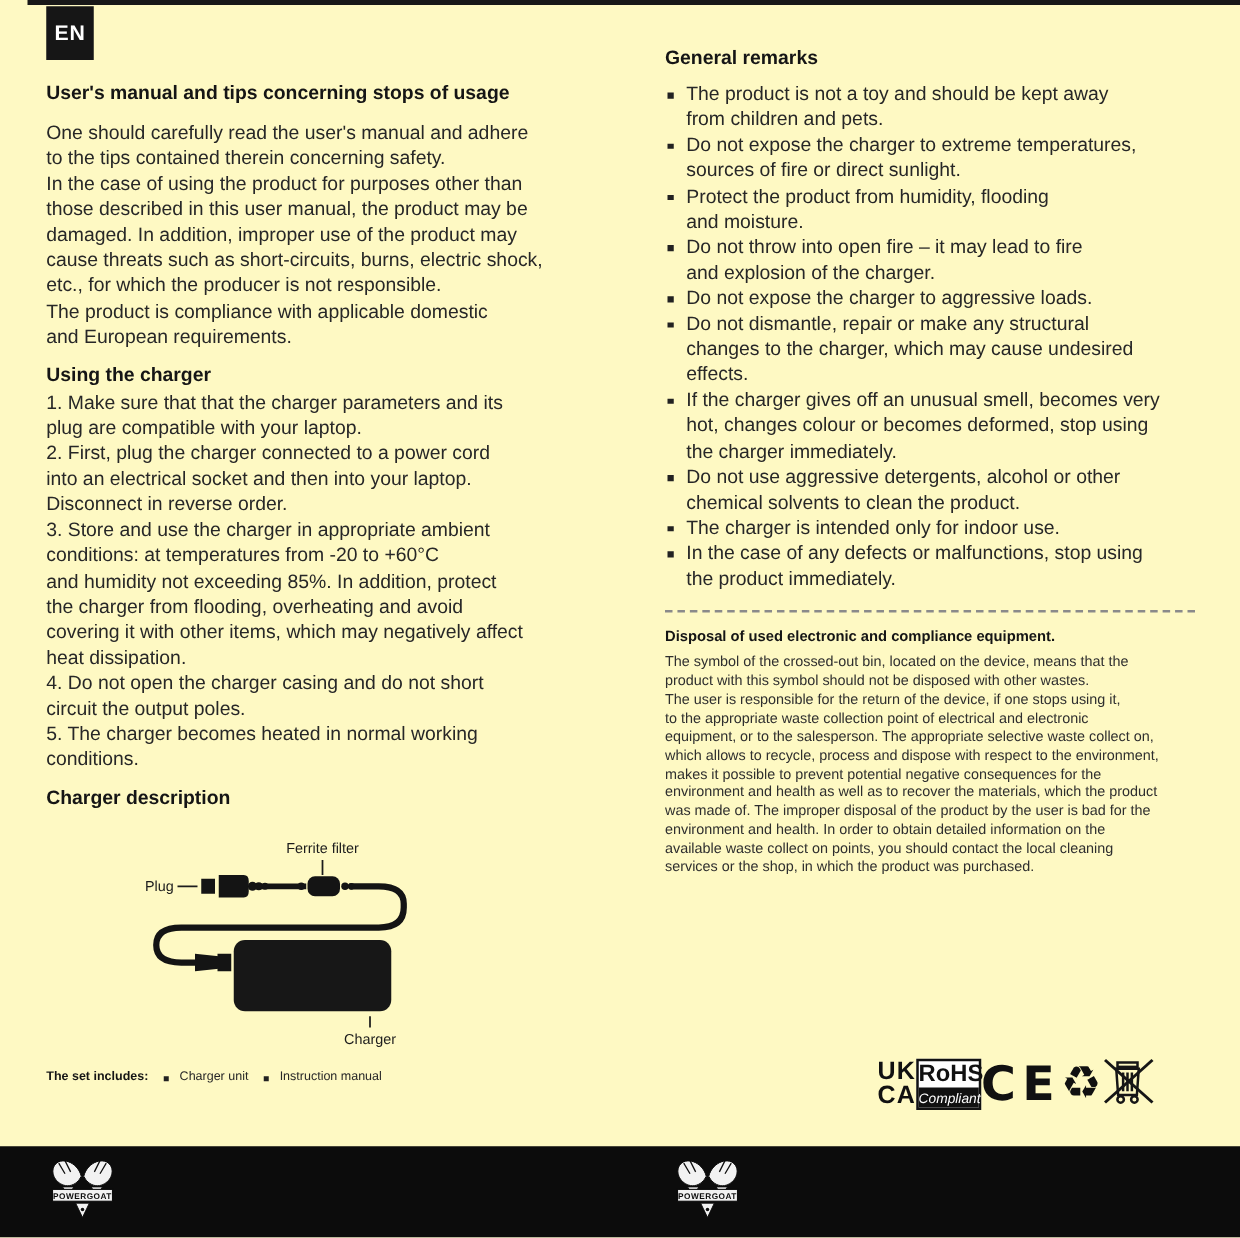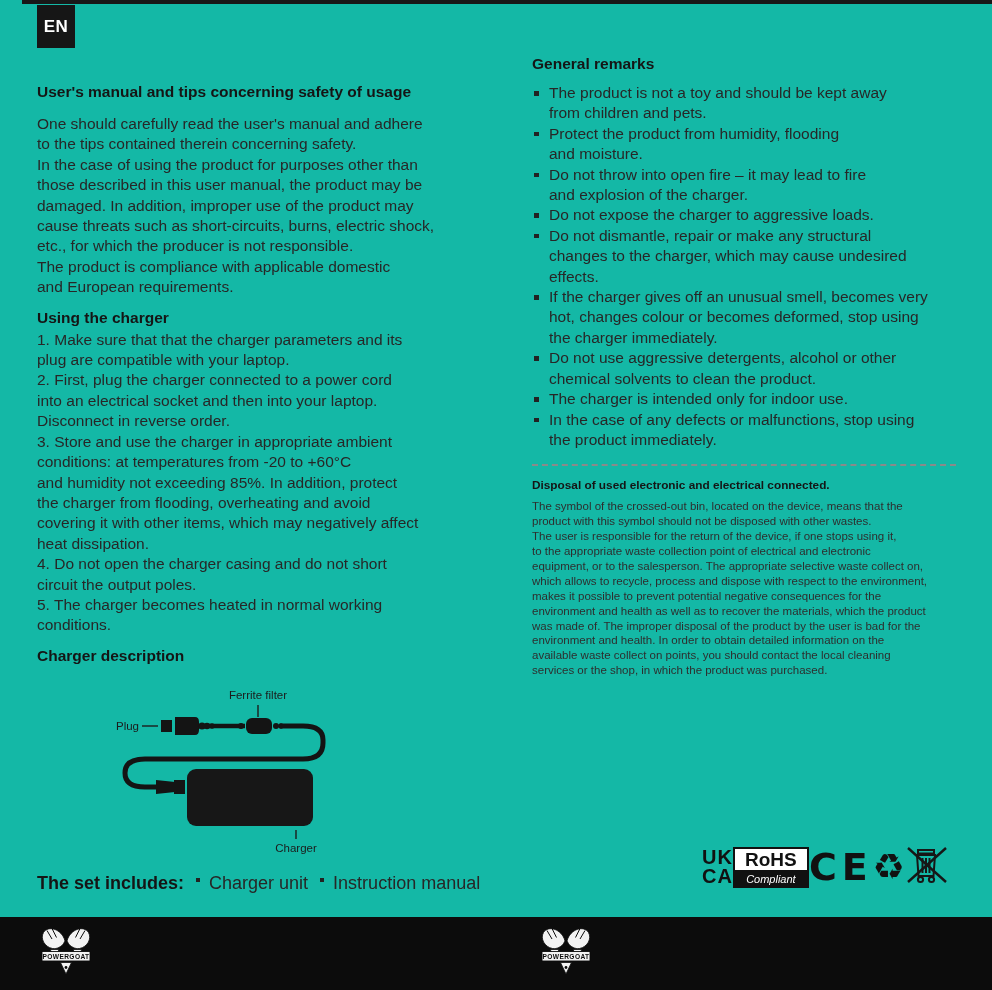--- a/index.html
+++ b/index.html
@@ -1,61 +1,61 @@
 <!DOCTYPE html>
 <html><head>
 <meta charset="utf-8">
 <style>
   * { margin:0; padding:0; box-sizing:border-box; }
   body { background:#e8e8e8; font-family:"Liberation Sans","DejaVu Sans",sans-serif; }
   .page {
     position:relative; width:992px; height:990px; margin:0 auto;
-    background:#14b8a6; color:#242424; overflow:hidden;
+    background:#fef9c3; color:#242424; overflow:hidden;
   }
   .top-strip { position:absolute; left:22px; right:0; top:0; height:4px; background:#181818; }
   .en-badge {
     position:absolute; left:37px; top:5px; width:38px; height:43px;
     background:#161616; color:#fff; display:flex; align-items:center; justify-content:center;
     font-weight:bold; font-size:17px; letter-spacing:.5px;
   }
   .col-left { position:absolute; left:37px; top:66px; width:480px; }
   .col-right { position:absolute; left:532px; top:38px; width:460px; }
   h2.sec {
-    font-size:15.5px; font-weight:bold; color:#151515; line-height:18px;margin-top:17px;
+    font-size:15.5px; font-weight:bold; color:#151515; line-height:18px;
   }
   .col-left h2.sec.first { margin-bottom:13px; }
   .body-text, .step {
     font-size:15.5px; line-height:20.4px; white-space:pre-line; color:#272727;
   }
   h2.using { margin:11px 0 3px 0; }
   h2.desc { margin:11px 0 12px 0; }
   
   .diagram { display:block; margin:14px 0 0 58px; }
   .diagram text { font-family:"Liberation Sans",sans-serif; fill:#1c1c1c; }
   
-  .set-includes { display:flex; align-items:baseline; gap:12px; margin-top:16px; font-size:18px; }
+  .set-includes { display:flex; align-items:baseline; gap:12px; margin-top:16px; font-size:10px; }
   .set-includes .lbl { font-weight:bold; color:#151515; }
   .inc-item { position:relative; padding-left:13px; color:#272727; }
   .inc-item::before { content:""; position:absolute; left:0; top:5px; width:4px; height:4px; background:#222; }
   
   .remarks { list-style:none; margin-top:10px; width:455px; }
   .remarks li {
     position:relative; padding-left:17px; font-size:15.5px; line-height:20.4px;
     white-space:pre-line; color:#272727;
   }
   .remarks li::before {
     content:""; position:absolute; left:2px; top:8px; width:4.5px; height:4.5px; background:#222;
   }
   .divider { border:none; border-top:2px dashed #8a8a8a; margin-top:14px; width:424px; }
   .disposal-h { font-size:11.8px; font-weight:bold; color:#151515; margin-top:12px; }
   .disposal-b { font-size:11.5px; line-height:14.9px; white-space:pre-line; margin-top:7px; color:#2e2e2e; }
   
   .certs { position:absolute; left:702px; top:845px; display:flex; align-items:center; gap:0; }
   .ukca { font-weight:bold; font-size:20px; line-height:19px; letter-spacing:1px; color:#111; }
-  .rohs { width:76px; border:2.5px solid #111; text-align:center; background:#fff; }
+  .rohs { width:52px; border:2.5px solid #111; text-align:center; background:#fff; }
   .rohs-t { font-weight:bold; font-size:19px; line-height:21px; color:#111; border-bottom:2px solid #111; }
   .rohs-b { background:#111; color:#fff; font-size:11px; line-height:14px; font-style:italic; }
   .ce { font-size:38px; font-weight:bold; letter-spacing:5px; color:#111; font-family:"DejaVu Sans",sans-serif; }
   .recycle { font-size:36px; color:#111; line-height:36px; font-family:"DejaVu Sans",sans-serif; }
   
   .footer-bar { position:absolute; left:0; right:0; top:917px; height:73px; background:#0c0c0c; }
   .goat { position:absolute; top:7px; }
   .goat.g1 { left:37px; } .goat.g2 { left:537px; }
   .goat text { font-family:"Liberation Sans",sans-serif; font-weight:bold; }
 </style>
@@ -64,21 +64,21 @@
 
 <div class="page">
 
   <div class="top-strip"></div>
 
   <div class="en-badge">
     <span>EN</span>
   </div>
 
   <div class="col-left">
-    <h2 class="sec first">User's manual and tips concerning safety of usage</h2>
+    <h2 class="sec first">User's manual and tips concerning stops of usage</h2>
     <p class="body-text">One should carefully read the user's manual and adhere
 to the tips contained therein concerning safety.
 In the case of using the product for purposes other than
 those described in this user manual, the product may be
 damaged. In addition, improper use of the product may
 cause threats such as short-circuits, burns, electric shock,
 etc., for which the producer is not responsible.
 The product is compliance with applicable domestic
 and European requirements.</p>
 
@@ -135,41 +135,43 @@
       <span class="inc-item">Charger unit</span>
       <span class="inc-item">Instruction manual</span>
     </div>
   </div>
 
   <div class="col-right">
     <h2 class="sec">General remarks</h2>
     <ul class="remarks">
       <li>The product is not a toy and should be kept away
 from children and pets.</li>
+      <li>Do not expose the charger to extreme temperatures,
+sources of fire or direct sunlight.</li>
       <li>Protect the product from humidity, flooding
 and moisture.</li>
       <li>Do not throw into open fire – it may lead to fire
 and explosion of the charger.</li>
       <li>Do not expose the charger to aggressive loads.</li>
       <li>Do not dismantle, repair or make any structural
 changes to the charger, which may cause undesired
 effects.</li>
       <li>If the charger gives off an unusual smell, becomes very
 hot, changes colour or becomes deformed, stop using
 the charger immediately.</li>
       <li>Do not use aggressive detergents, alcohol or other
 chemical solvents to clean the product.</li>
       <li>The charger is intended only for indoor use.</li>
       <li>In the case of any defects or malfunctions, stop using
 the product immediately.</li>
     </ul>
 
     <hr class="divider">
 
-    <h3 class="disposal-h">Disposal of used electronic and electrical connected.</h3>
+    <h3 class="disposal-h">Disposal of used electronic and compliance equipment.</h3>
     <p class="disposal-b">The symbol of the crossed-out bin, located on the device, means that the
 product with this symbol should not be disposed with other wastes.
 The user is responsible for the return of the device, if one stops using it,
 to the appropriate waste collection point of electrical and electronic
 equipment, or to the salesperson. The appropriate selective waste collect on,
 which allows to recycle, process and dispose with respect to the environment,
 makes it possible to prevent potential negative consequences for the
 environment and health as well as to recover the materials, which the product
 was made of. The improper disposal of the product by the user is bad for the
 environment and health. In order to obtain detailed information on the

